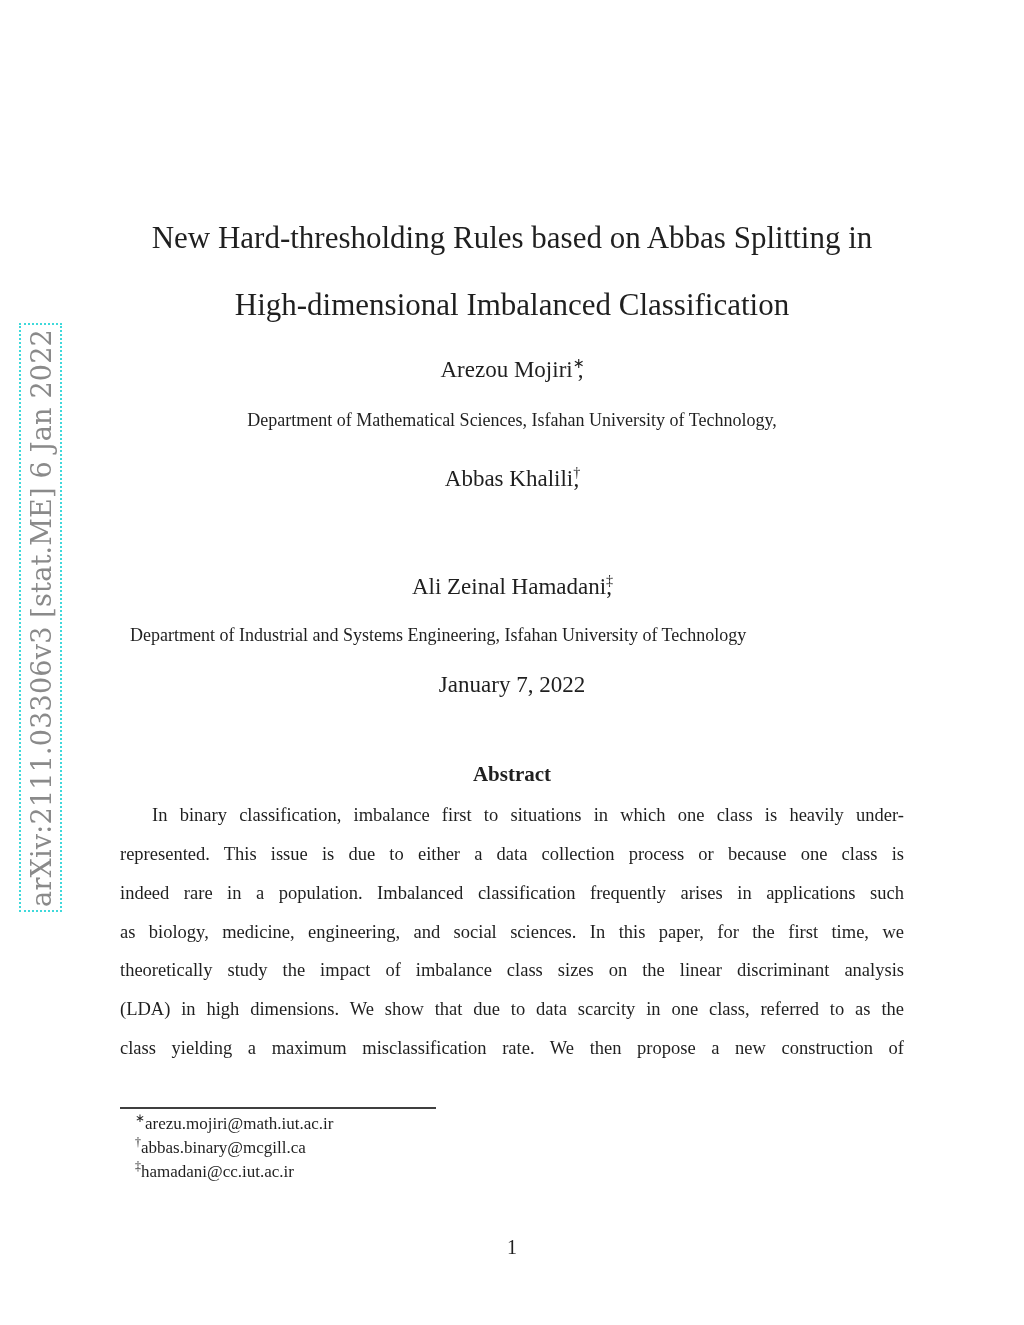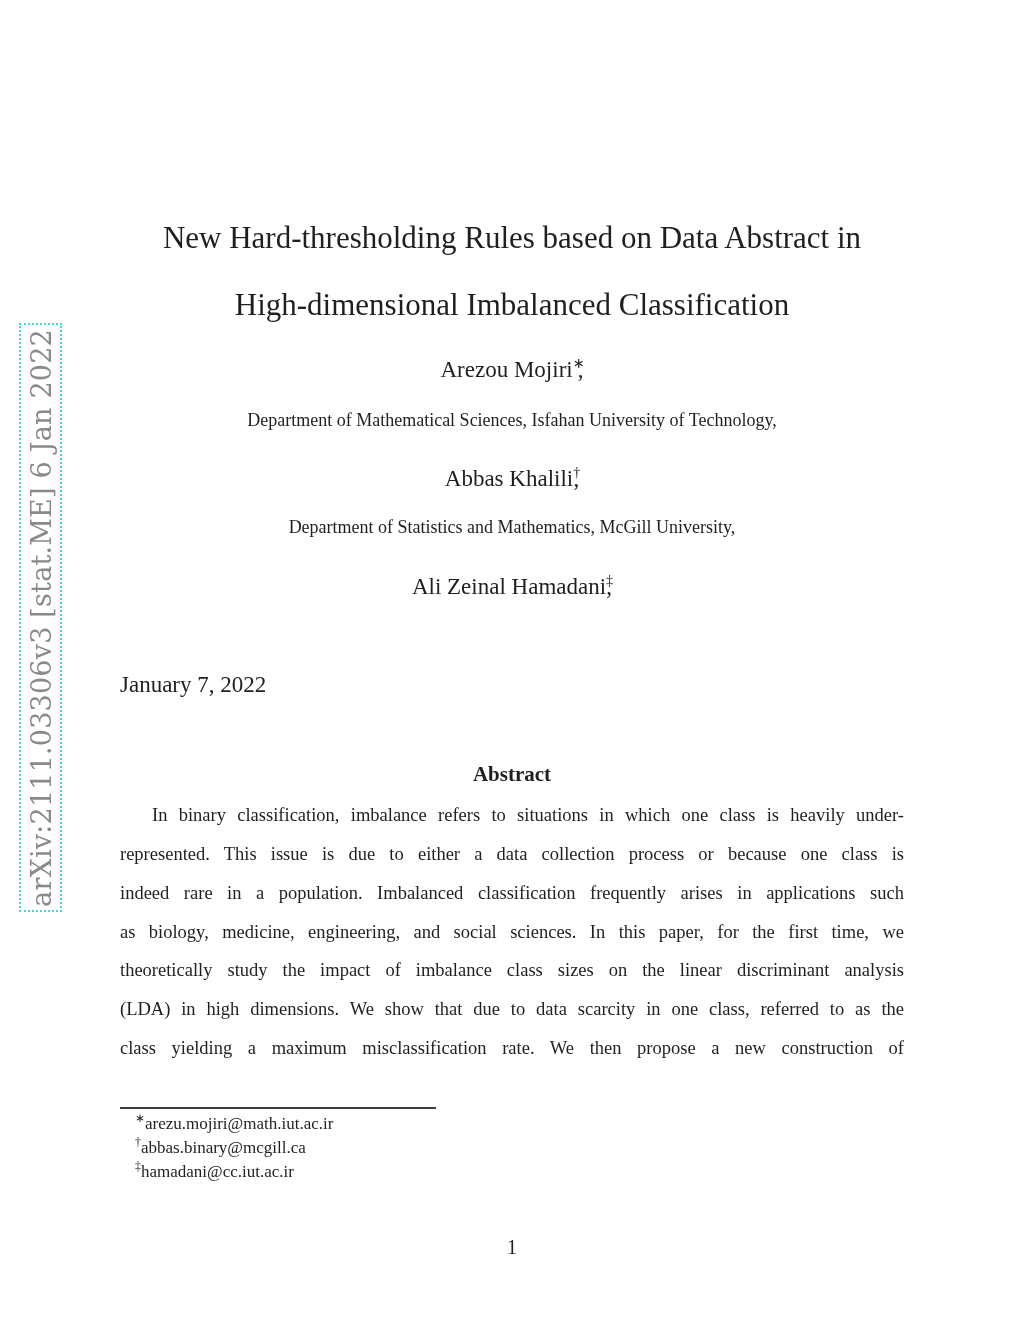--- a/index.html
+++ b/index.html
@@ -64,21 +64,21 @@
     overflow: visible;
   }
   sup.marker {
     font-size: 62%;
     vertical-align: super;
     line-height: 0;
   }
   .author-comma { margin-left: -0.30em; }
 
   .date-line {
-    text-align: left;
+    text-align: center;
     font-size: 23px;
     white-space: nowrap;
   }
 
   .abstract-heading {
     text-align: center;
     font-size: 21px;
     font-weight: bold;
     white-space: nowrap;
   }
@@ -121,44 +121,44 @@
 </head>
 <body>
 
 <div class="page" style="color: rgb(31, 31, 31);">
 
   <div class="arxiv-banner" style="border-color: rgb(63, 217, 219);">
     <span class="vtext" style="color: rgb(138, 138, 138);">arXiv:2111.03306v3  [stat.ME]  6 Jan 2022</span>
   </div>
 
   <div class="col title">
-    <div>New Hard-thresholding Rules based on Data Abstract in</div>
+    <div>New Hard-thresholding Rules based on Abbas Splitting in</div>
     <div>High-dimensional Imbalanced Classification</div>
   </div>
 
   <div class="col author-line" style="top:355px">
     <span>Arezou Mojiri</span><sup class="marker">∗</sup><span class="author-comma">,</span>
   </div>
   <div class="col affil-line" style="top:405px">Department of Mathematical Sciences, Isfahan University of Technology,</div>
 
   <div class="col author-line" style="top:464px">
     <span>Abbas Khalili</span><sup class="marker">†</sup><span class="author-comma">,</span>
   </div>
-  <div class="col affil-line" style="top:512px">Department of Statistics and Mathematics, McGill University,</div>
 
   <div class="col author-line" style="top:572px">
     <span>Ali Zeinal Hamadani</span><sup class="marker">‡</sup><span class="author-comma">,</span>
   </div>
+  <div class="col affil-line affil-wide" style="top:620px">Department of Industrial and Systems Engineering, Isfahan University of Technology</div>
 
   <div class="col date-line" style="top:672px">January 7, 2022</div>
 
   <div class="col abstract-heading" style="top:762px">Abstract</div>
 
   <div class="col abstract-body">
-    <div class="abs-line indent">In binary classification, imbalance refers to situations in which one class is heavily under-</div>
+    <div class="abs-line indent">In binary classification, imbalance first to situations in which one class is heavily under-</div>
     <div class="abs-line">represented. This issue is due to either a data collection process or because one class is</div>
     <div class="abs-line">indeed rare in a population. Imbalanced classification frequently arises in applications such</div>
     <div class="abs-line">as biology, medicine, engineering, and social sciences. In this paper, for the first time, we</div>
     <div class="abs-line">theoretically study the impact of imbalance class sizes on the linear discriminant analysis</div>
     <div class="abs-line">(LDA) in high dimensions. We show that due to data scarcity in one class, referred to as the</div>
     <div class="abs-line">class yielding a maximum misclassification rate. We then propose a new construction of</div>
   </div>
 
   <div class="footnote-rule"></div>
 

